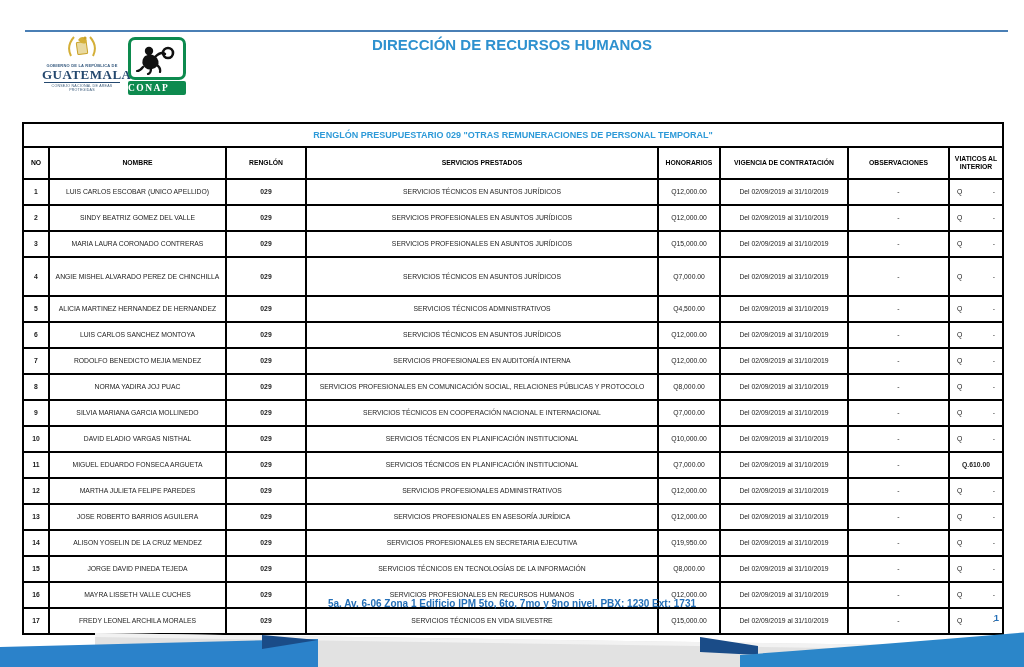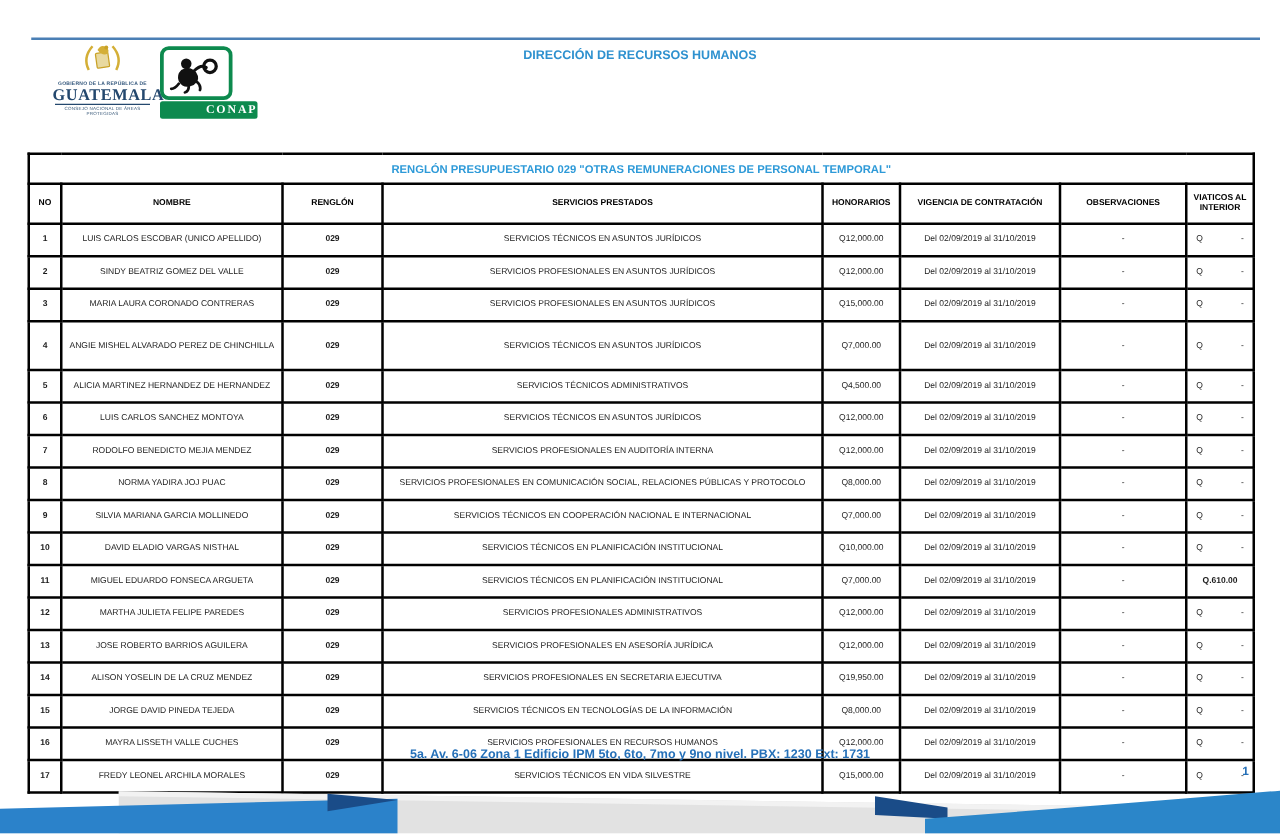--- a/index.html
+++ b/index.html
@@ -13,28 +13,28 @@
   .logo-gt{position:absolute;left:42px;top:33px;width:80px;text-align:center;color:#24486e;}
   .logo-gt .gt-line1{font-size:4px;letter-spacing:.2px;font-weight:bold;color:#35597e;}
   .logo-gt .gt-name{font-family:"Liberation Serif",serif;font-size:13px;font-weight:bold;
                     letter-spacing:.5px;color:#24486e;line-height:13px;}
   .logo-gt .gt-line3{font-size:3.6px;letter-spacing:.2px;color:#3a5a7a;margin-top:1px;}
   .gt-rule{height:1px;background:#24486e;margin:1px 2px;}
 
   .logo-conap{position:absolute;left:128px;top:37px;width:58px;}
   .conap-box{box-sizing:border-box;width:58px;height:43px;border:3px solid #0d8a4e;
              border-radius:7px;background:#fff;display:flex;align-items:center;justify-content:center;}
-  .conap-band{width:78px;height:14px;background:#0d8a4e;border-radius:2px;margin-top:1px;
-              display:flex;align-items:center;justify-content:flex-end;}
+  .conap-band{width:58px;height:14px;background:#0d8a4e;border-radius:2px;margin-top:1px;
+              display:flex;align-items:center;justify-content:flex-start;}
   .conap-band span{color:#fff;font-weight:bold;font-size:9.5px;letter-spacing:1.5px;
                    font-family:"Liberation Serif",serif;}
 
   
   .doc-header{position:absolute;left:0;top:38px;width:100%;text-align:center;
-              color:#2e91cf;font-weight:bold;font-size:10px;line-height:13.5px;}
+              color:#2e91cf;font-weight:bold;font-size:15px;line-height:13.5px;}
 
   
   .tbl-wrap{position:absolute;left:22px;top:122px;width:980px;}
   table{border-collapse:collapse;width:980px;table-layout:fixed;}
   th,td{border:2px solid #000;padding:1px 2px;overflow:hidden;}
   .title-cell{height:20px;text-align:center;color:#2e9ad8;font-weight:bold;font-size:9px;}
   thead th.colhead{height:28px;text-align:center;font-weight:bold;font-size:6.8px;color:#000;
                    line-height:8px;}
   tbody td{height:22px;text-align:center;font-size:6.8px;color:#1a1a1a;line-height:8px;}
   tbody tr:nth-child(4) td{height:35px;}

